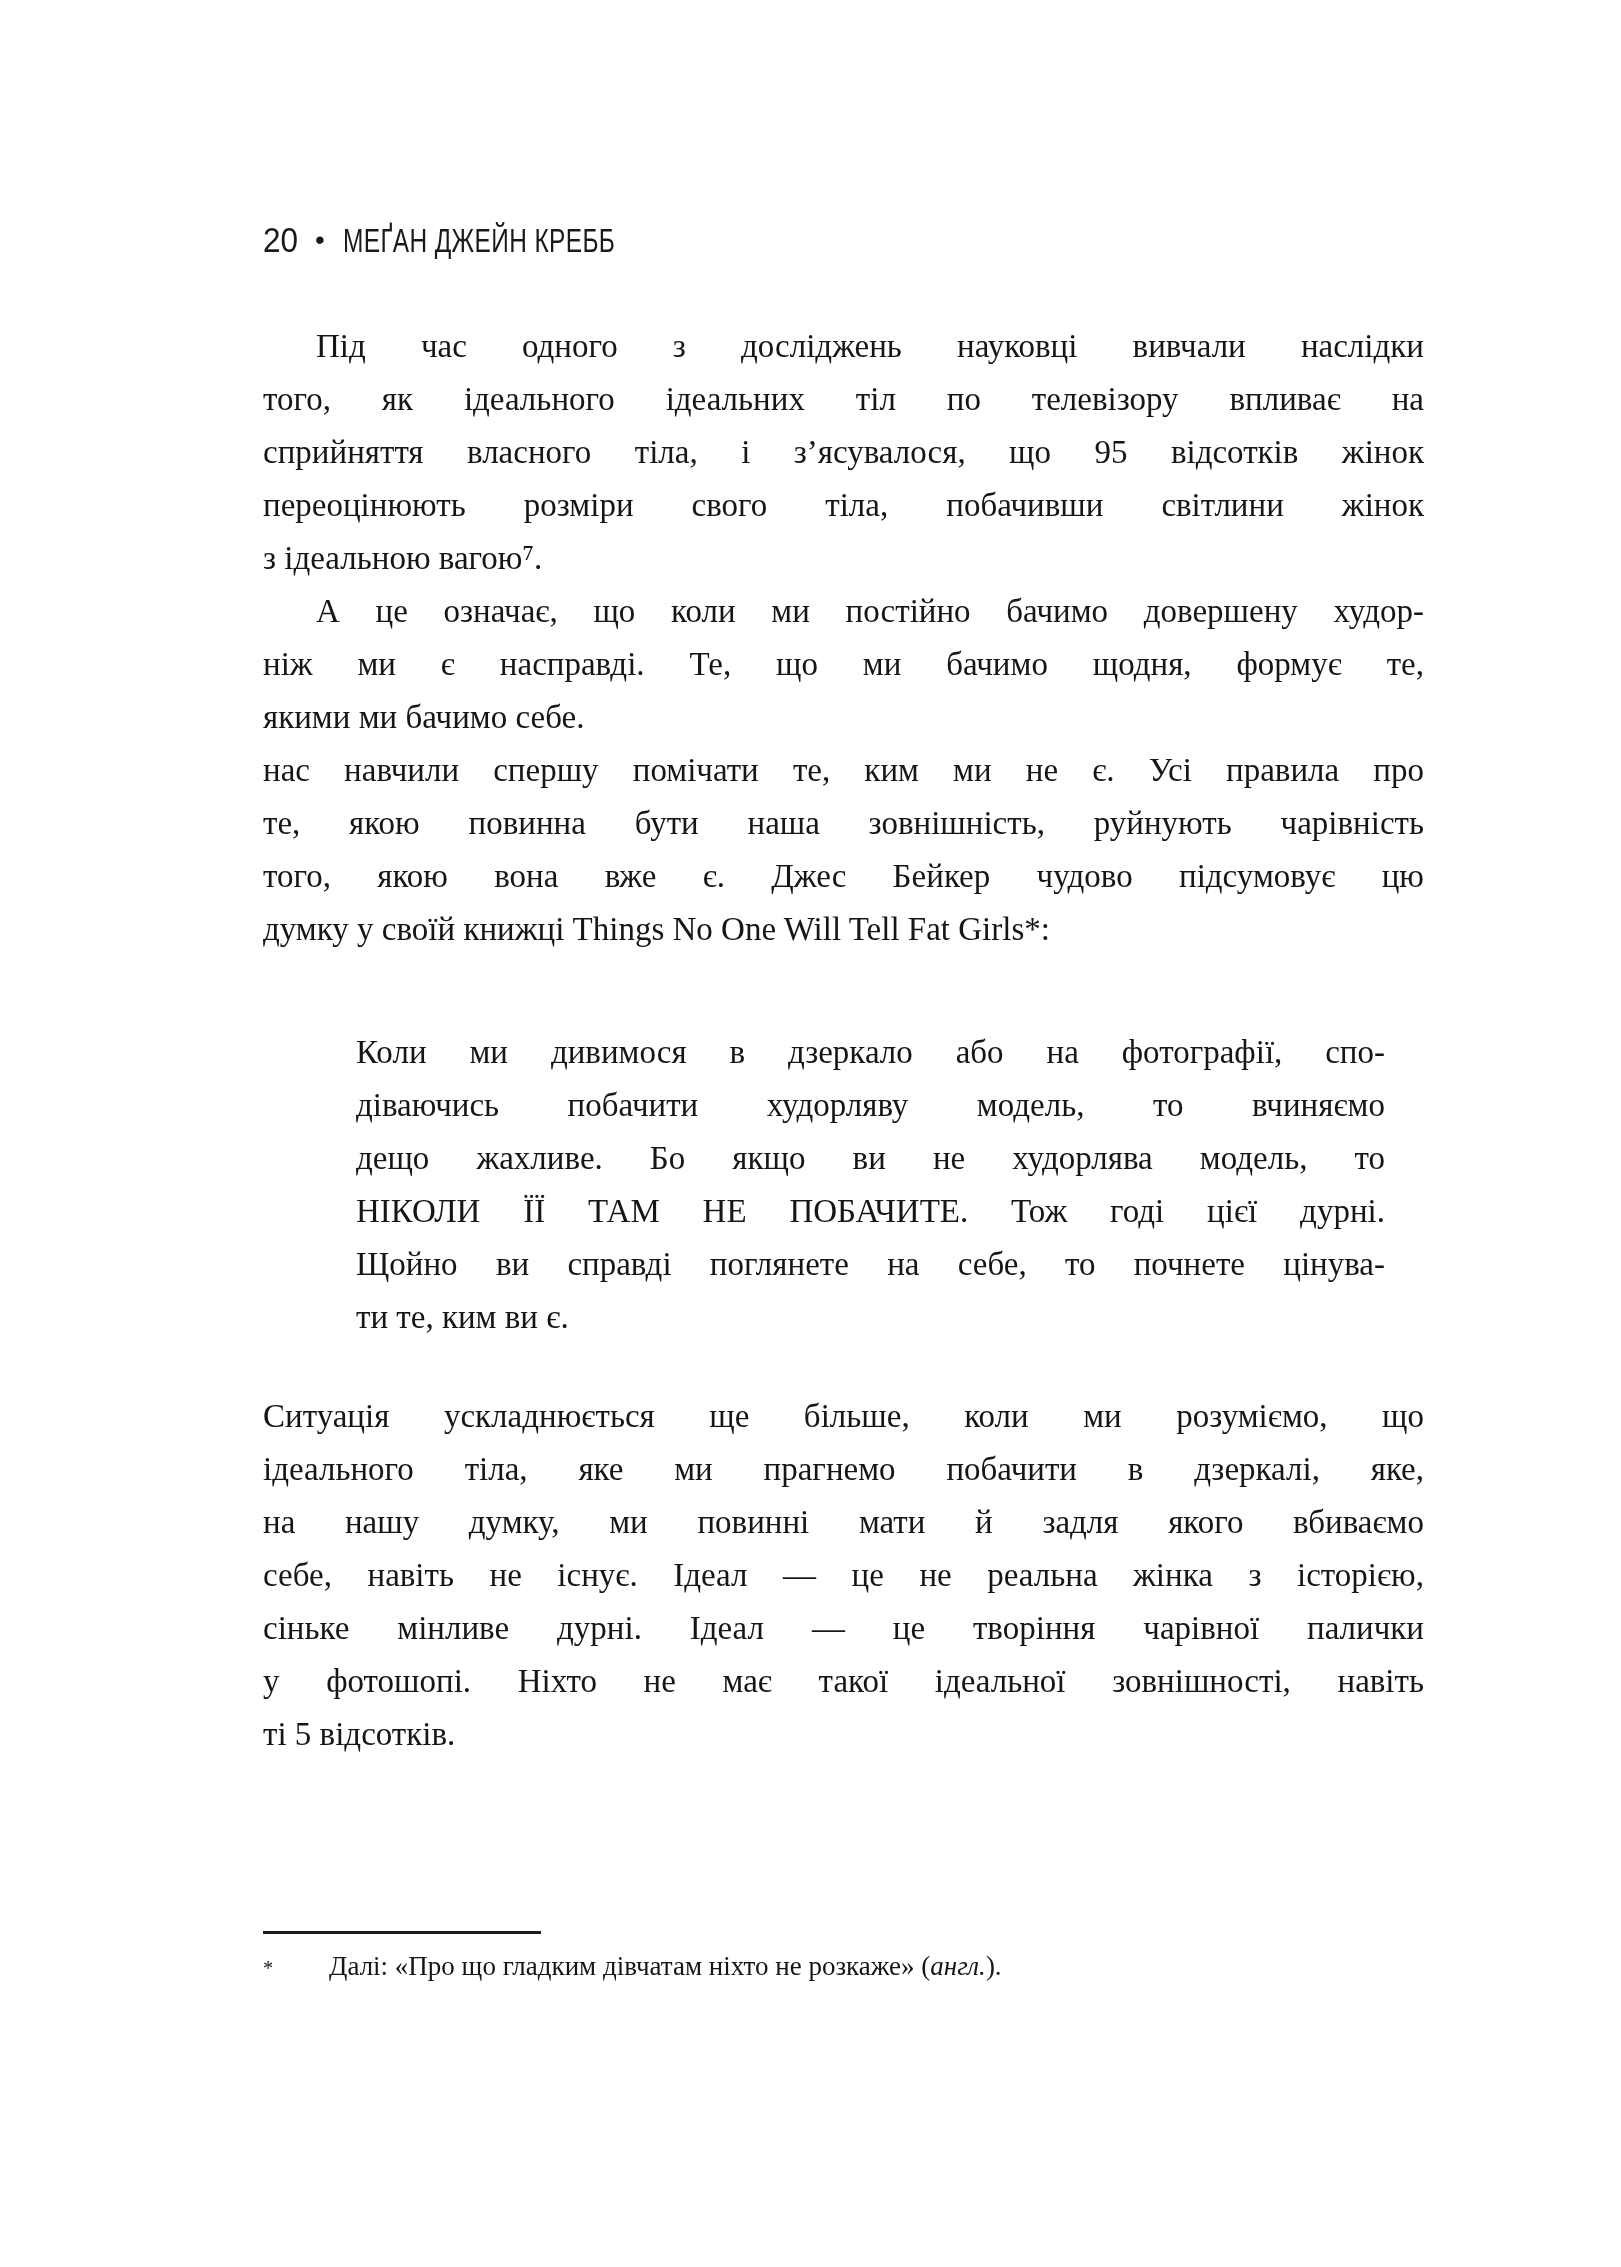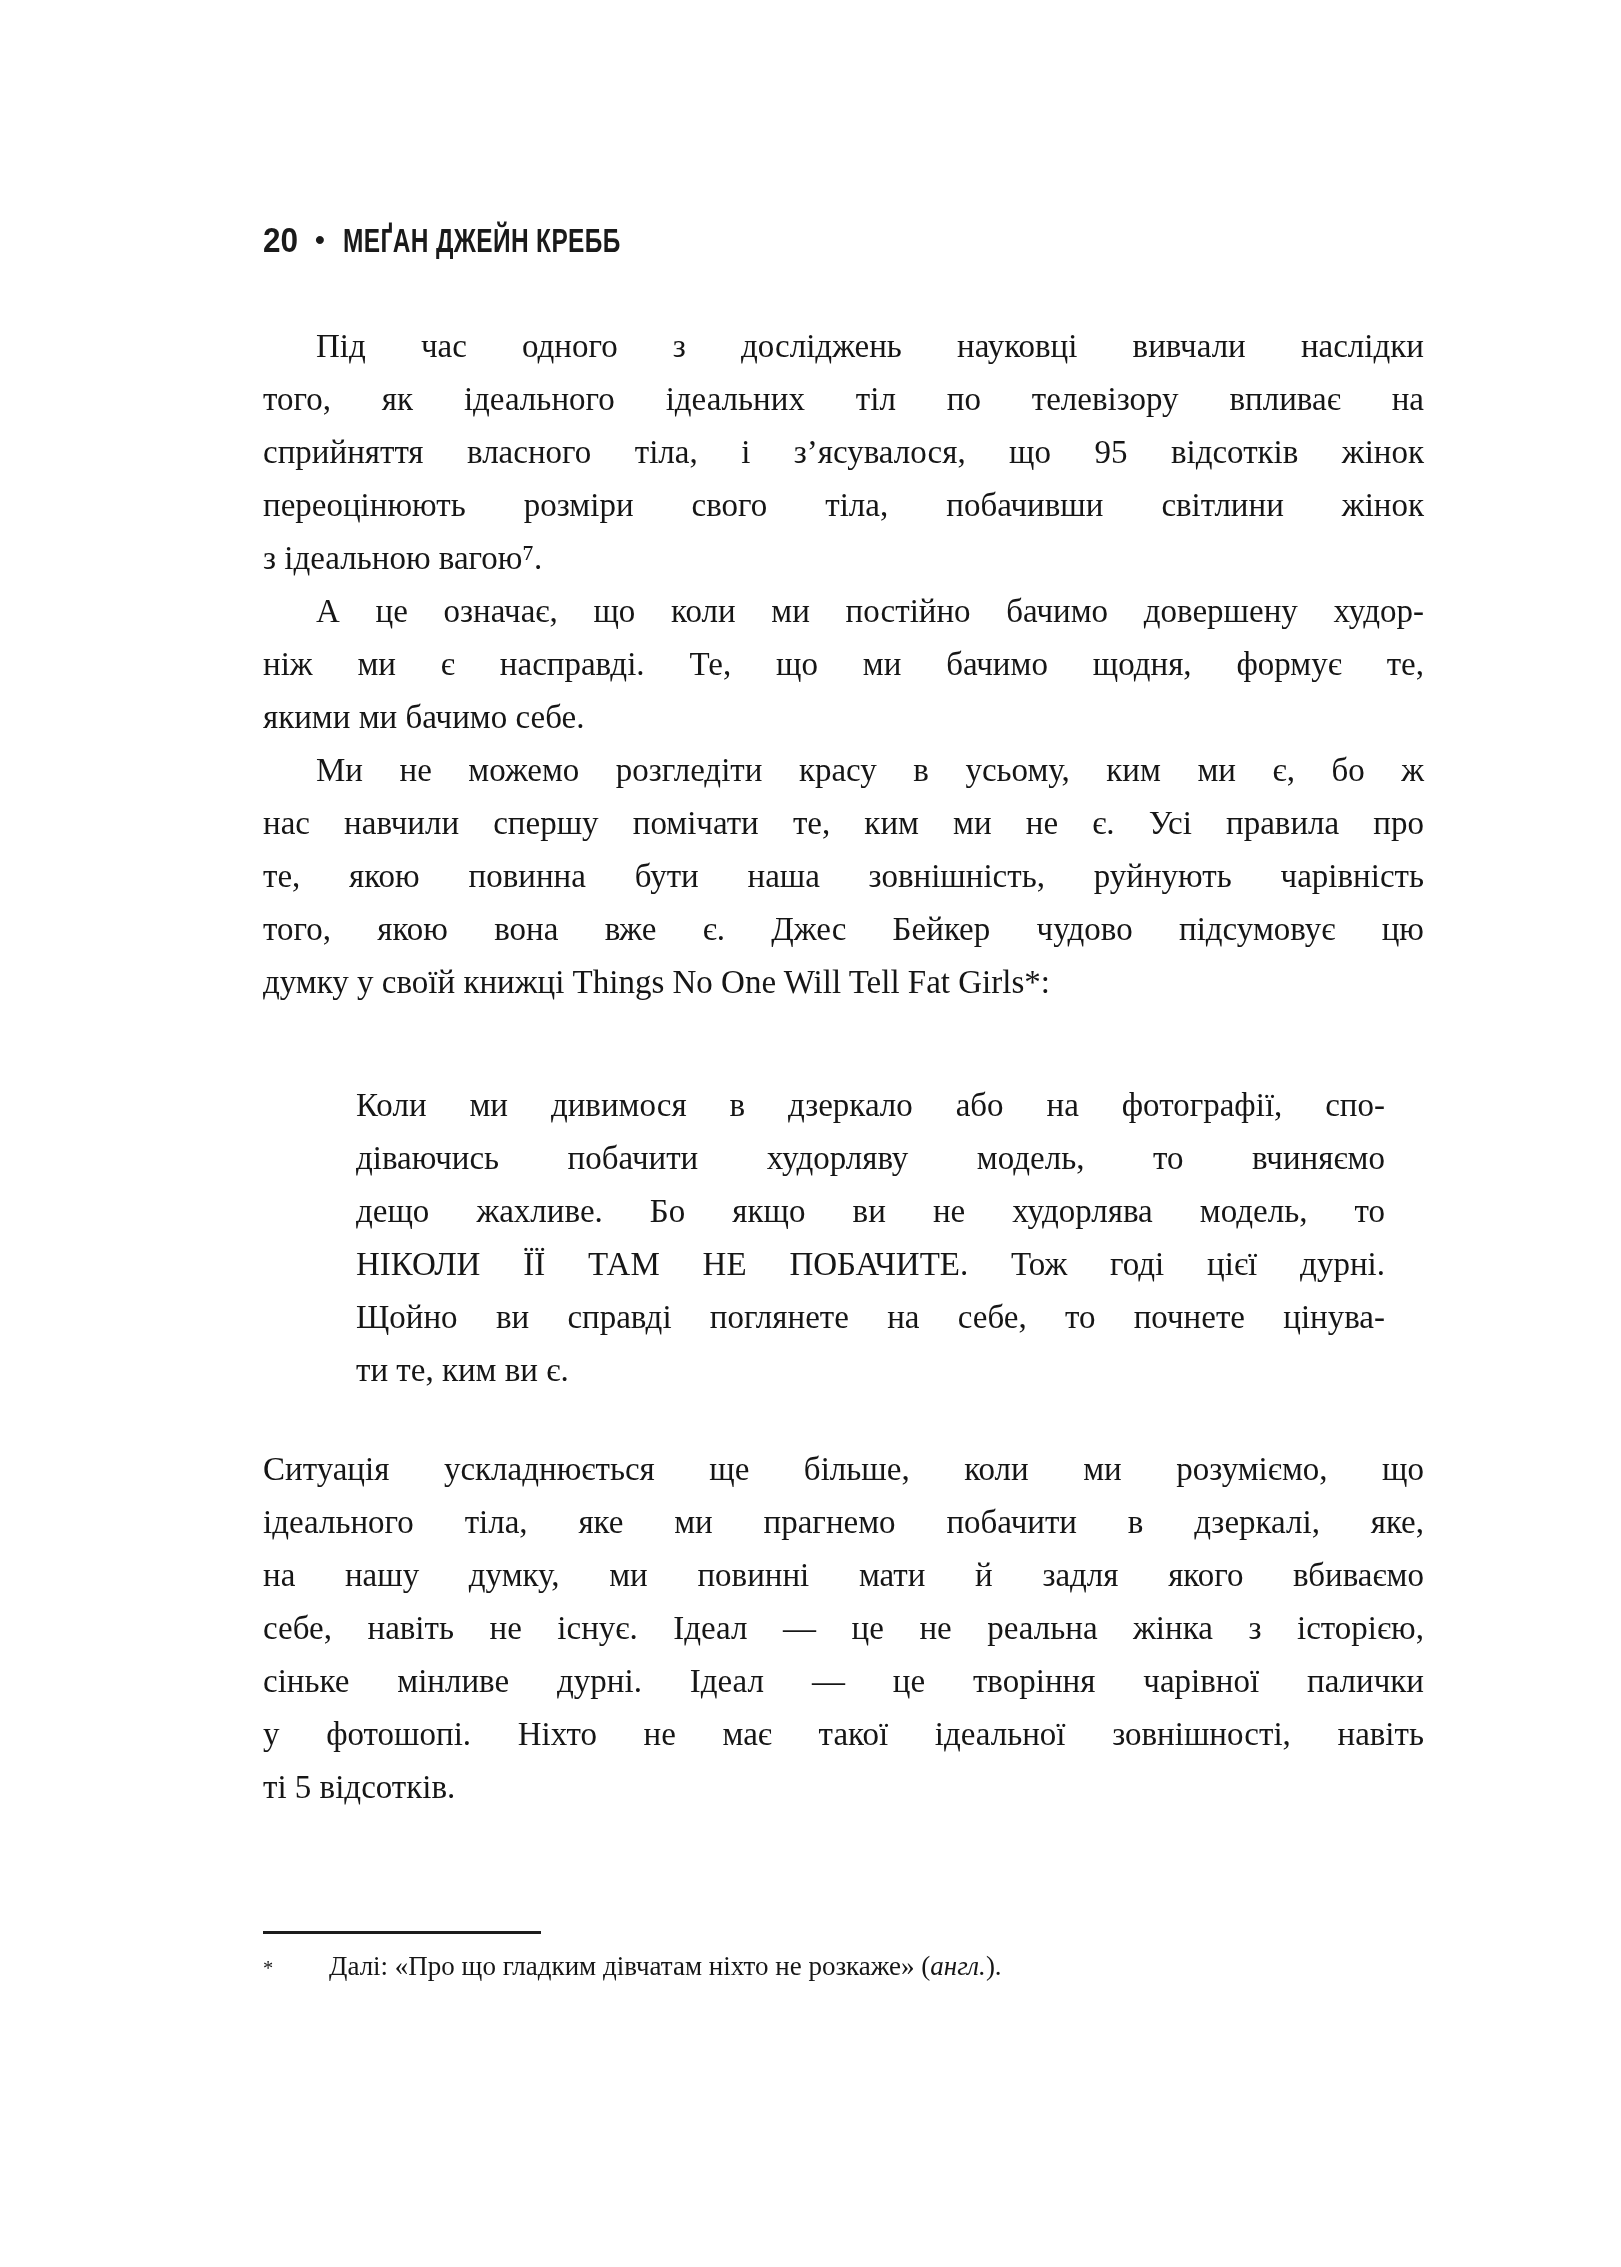--- a/index.html
+++ b/index.html
@@ -9,21 +9,21 @@
     background:#ffffff;
     color:#161616;
     font-family:"Liberation Serif","DejaVu Serif",serif;
     overflow:hidden;
   }
   
   .running-head{
     position:absolute;left:263px;top:220px;
     display:flex;align-items:center;
     font-family:"Liberation Sans","DejaVu Sans",sans-serif;
-    font-weight:bold;color:#1a1a1a;
+    font-weight:normal;color:#1a1a1a;
     white-space:nowrap;
   }
   .page-num{font-size:35px;letter-spacing:0px;transform:scaleX(.9);transform-origin:left center;}
   .head-bullet{font-size:28px;margin:0 18.6px 0 13px;line-height:1;}
   .head-title{font-size:34px;letter-spacing:0.5px;transform:scaleX(.72);transform-origin:left center;}
   
   .body-text{
     position:absolute;left:263px;top:320px;width:1161px;
     font-size:33px;line-height:53px;
   }
@@ -67,21 +67,20 @@
         <div class="line">сприйняття власного тіла, і з’ясувалося, що 95 відсотків жінок</div>
         <div class="line">переоцінюють розміри свого тіла, побачивши світлини жінок</div>
         <div class="line last">з ідеальною вагою⁷.</div>
       </div>
       <div class="para">
         <div class="line indent">А це означає, що коли ми постійно бачимо довершену худор-</div>
         <div class="line">ніж ми є насправді. Те, що ми бачимо щодня, формує те,</div>
         <div class="line last">якими ми бачимо себе.</div>
       </div>
       <div class="para">
-        <div class="line indent">Ми не можемо розгледіти красу в усьому, ким ми є, бо ж</div>
         <div class="line">нас навчили спершу помічати те, ким ми не є. Усі правила про</div>
         <div class="line">те, якою повинна бути наша зовнішність, руйнують чарівність</div>
         <div class="line">того, якою вона вже є. Джес Бейкер чудово підсумовує цю</div>
         <div class="line last">думку у своїй книжці Things No One Will Tell Fat Girls*:</div>
       </div>
       <div class="para quote">
         <div class="line">Коли ми дивимося в дзеркало або на фотографії, спо-</div>
         <div class="line">діваючись побачити худорляву модель, то вчиняємо</div>
         <div class="line">дещо жахливе. Бо якщо ви не худорлява модель, то</div>
         <div class="line">НІКОЛИ ЇЇ ТАМ НЕ ПОБАЧИТЕ. Тож годі цієї дурні.</div>

